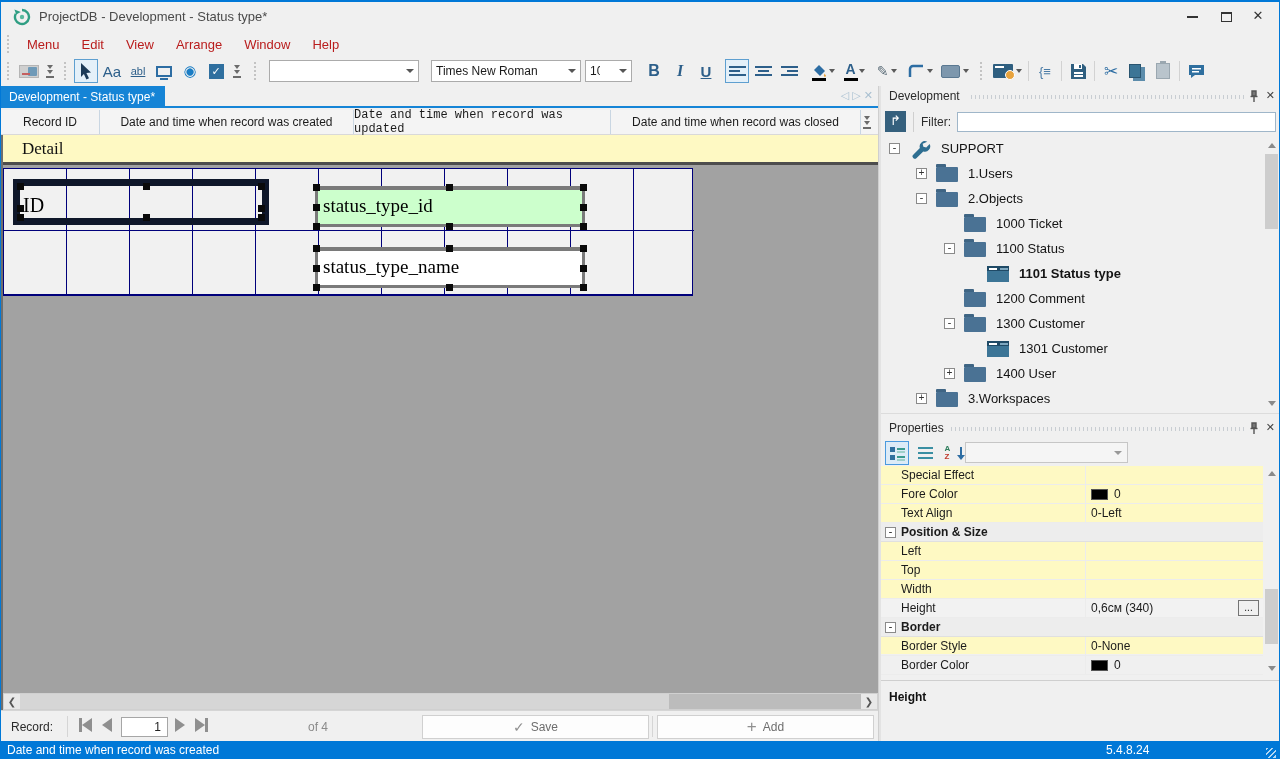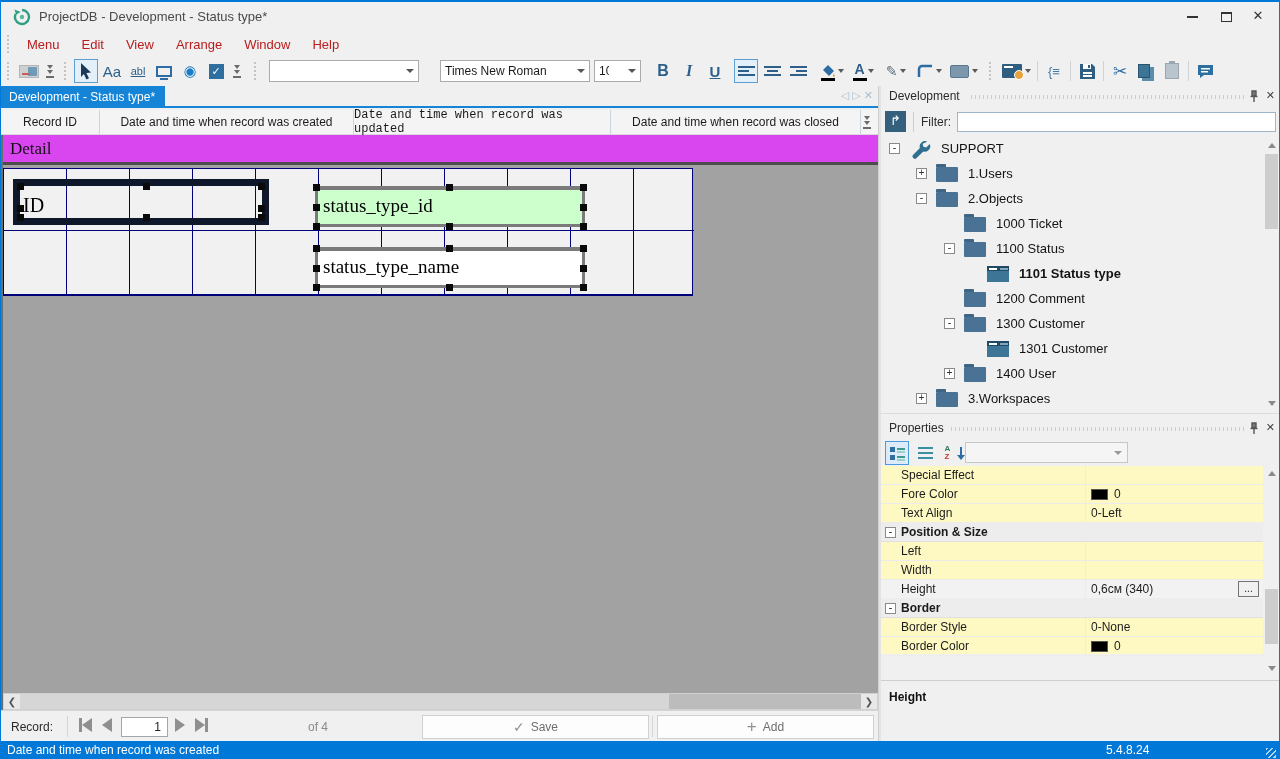--- a/index.html
+++ b/index.html
@@ -61,21 +61,21 @@
   #tabnav { position:absolute; right:2px; top:3px; color:#a8bfd0; font-size:11px; letter-spacing:3px; }
 
   
   #colheaders { position:absolute; left:0; top:24px; width:100%; height:25px; background:#f4f4f4; border-bottom:1px solid #d9d9d9; display:flex; }
   .chead { font-size:12px; color:#1b1b1b; display:flex; align-items:center; justify-content:center; border-right:1px solid #c9d6e2; height:100%; }
   #ch0 { width:99px; } #ch1 { width:254px; } #ch2 { width:257px;font-family:Liberation Mono, monospace; } #ch3 { width:250px; }
   #chmore { margin-left:2px; margin-top:5px; }
 
   
   #canvas { position:absolute; left:0; top:49px; width:100%; height:575px; background:#a2a2a2; border-left:2px solid #6e6e6e; }
-  #band { position:absolute; left:0; top:0; width:100%; height:30px; background:#d946ef; border-bottom:3px solid #4d4d4d; }
+  #band { position:absolute; left:0; top:0; width:100%; height:30px; background:#fef9c3; border-bottom:3px solid #4d4d4d;padding-left:12px; }
   #band-label { font-family:"Liberation Serif",serif; font-size:17px; color:#111; padding:4px 0 0 7px; }
   #grid { position:absolute; left:0; top:33px; width:690px; height:128px; background:#f1f1f1;
           background-image:repeating-linear-gradient(to right, transparent 0 62px, #00007b 62px 63px);
           border-left:1px solid #00007b; border-right:1px solid #00007b; border-top:1px solid #00007b; border-bottom:2px solid #00007b; }
   .hline { position:absolute; left:0; width:690px; height:1px; background:#00007b; }
   .selbox { position:absolute; border:7px solid #0f172a; }
   .handle { position:absolute; width:7px; height:7px; background:#0a0a0a; }
   .lbl-text { font-family:"Liberation Serif",serif; font-size:20px; color:#000; padding:8px 0 0 3px; }
   .fieldbox { position:absolute; border:3px solid #7a7a7a; border-top-width:4px; }
   .fieldbox .ftext { font-family:"Liberation Serif",serif; font-size:19px; color:#000; padding:5px 0 0 5px; white-space:nowrap; }
@@ -236,21 +236,21 @@
         <i></i>
         <i></i>
         <b></b>
       </div>
     <div class="grip" style="margin-left:8px;"></div>
 
     <div class="combo" style="width:150px;margin-left:6px;">
       <span class="ctext"></span>
         <span class="carr"></span>
     </div>
-    <div class="combo" style="width:150px;margin-left:21px;">
+    <div class="combo" style="width:150px;margin-left:12px;">
       <span class="ctext">Times New Roman</span>
         <span class="carr"></span>
     </div>
     <div class="combo" style="width:47px;margin-left:4px;gap:15px;">
       <span class="ctext">10</span>
         <span class="carr"></span>
     </div>
 
     <div class="tbtn" style="margin-left:10px;">
         <span class="glyph-b">B</span>
@@ -598,20 +598,24 @@
         </div>
         <div class="prow cat">
           <span class="pexp">-</span>
           <span class="pname">Position &amp; Size</span>
         </div>
         <div class="prow">
           <span class="pname">Left</span>
           <span class="pval"></span>
         </div>
         <div class="prow">
+          <span class="pname">Top</span>
+          <span class="pval"></span>
+        </div>
+        <div class="prow">
           <span class="pname">Width</span>
           <span class="pval"></span>
         </div>
         <div class="prow selrow">
           <span class="pname">Height</span>
           <span class="pval">0,6см (340)</span>
           <span class="ellipsisbtn">...</span>
         </div>
         <div class="prow cat">
           <span class="pexp">-</span>

